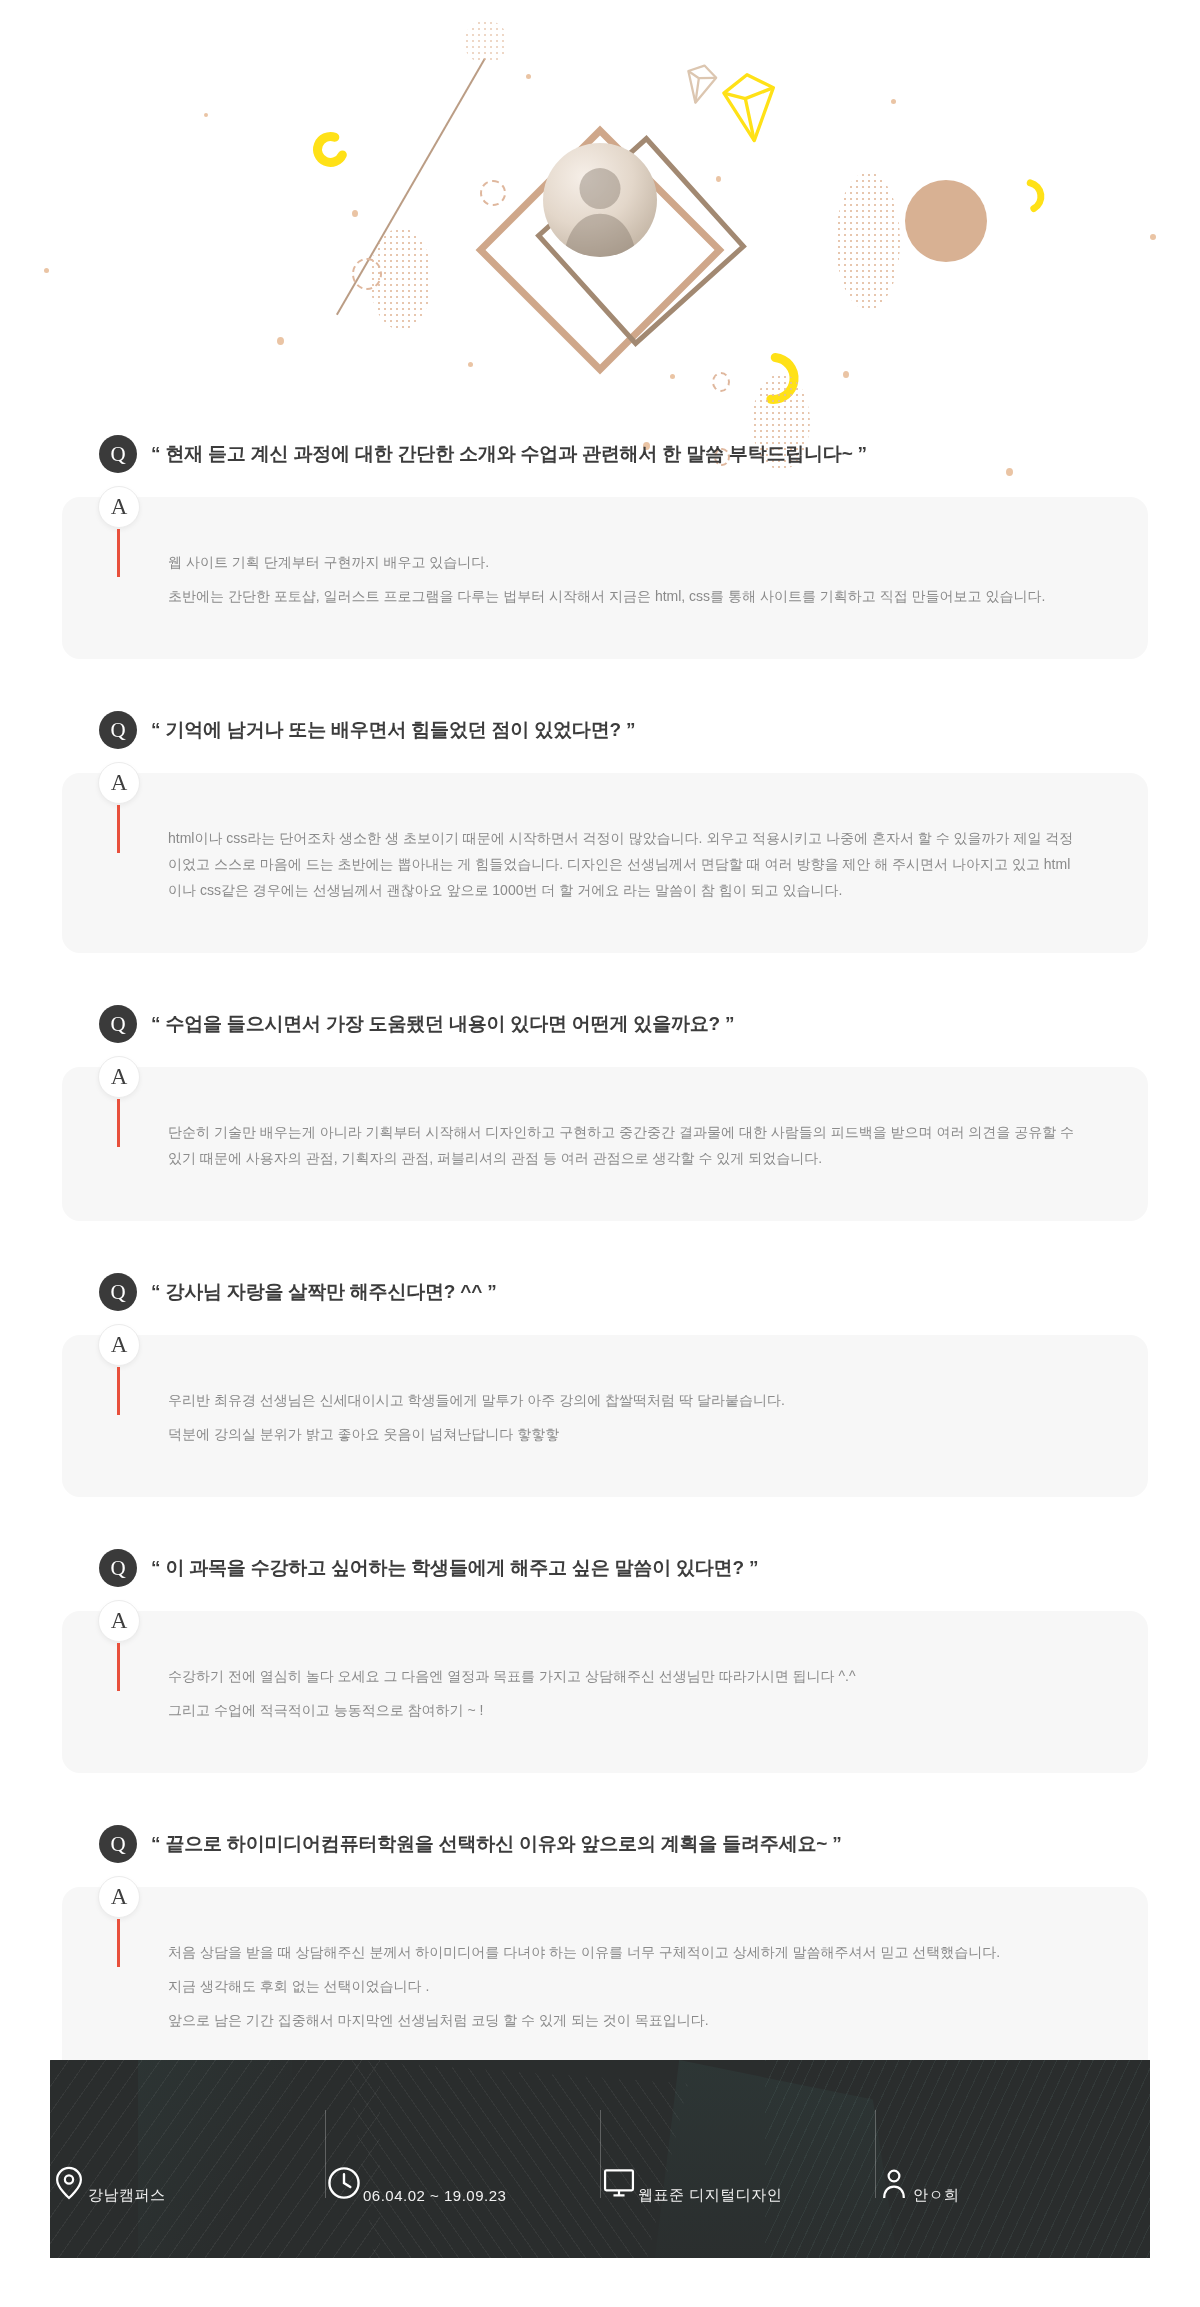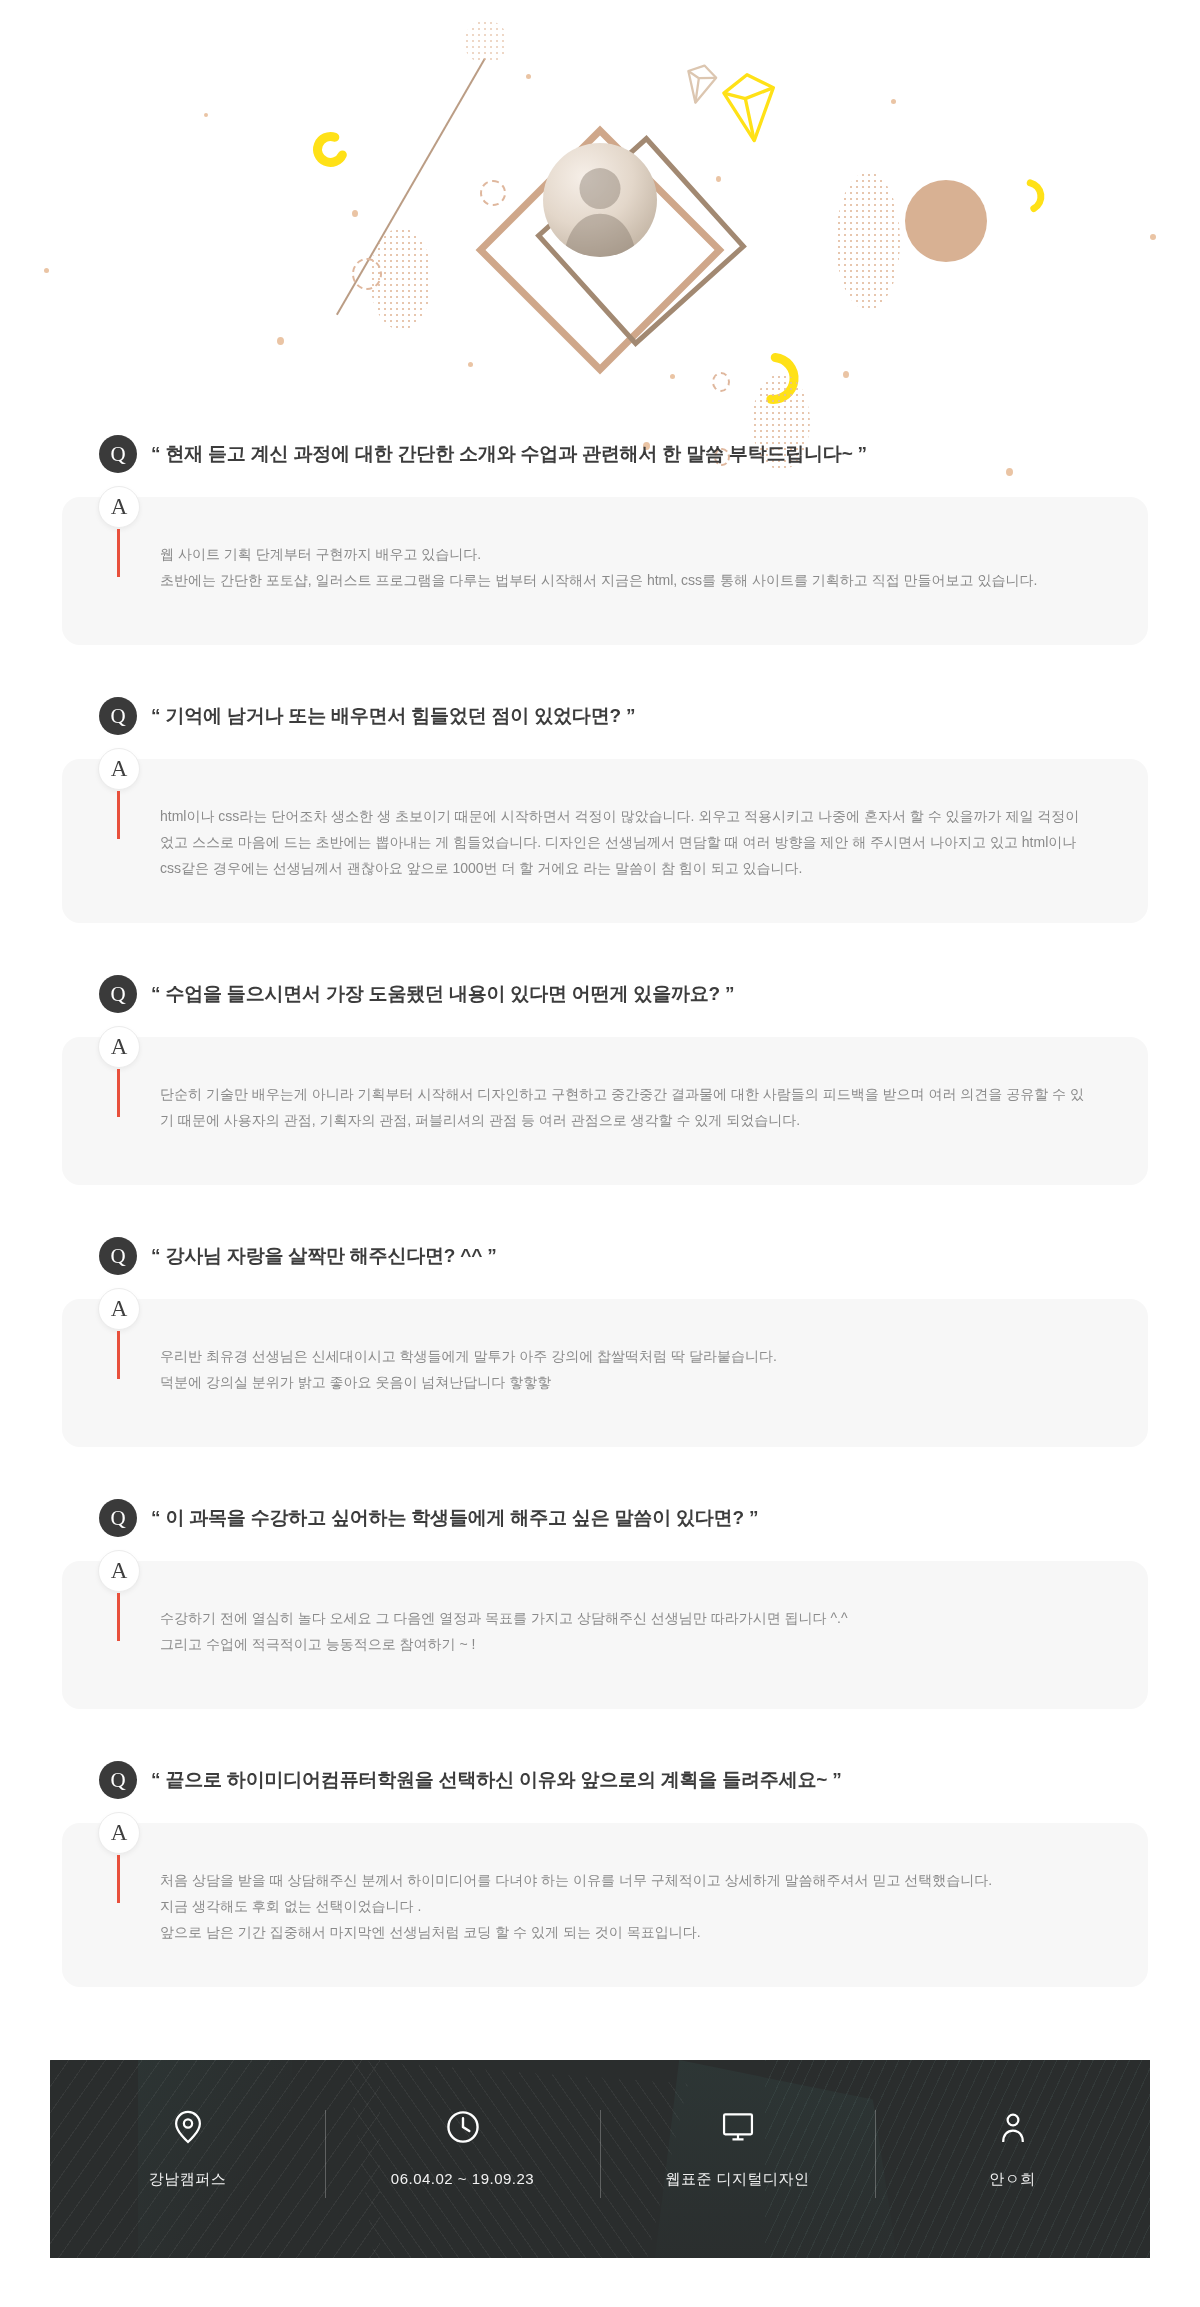--- a/index.html
+++ b/index.html
@@ -72,35 +72,35 @@
     border-radius:18px;min-height:148px;padding:44px 60px 42px 98px;box-sizing:border-box;
   }
   .a-badge{
     position:absolute;left:36px;top:-11px;width:40px;height:40px;border-radius:50%;
     background:#fff;border:1px solid #ececec;box-shadow:0 2px 5px rgba(0,0,0,.05);
     display:flex;align-items:center;justify-content:center;color:#3f3f3f;
     font-family:"Liberation Serif","DejaVu Serif",serif;font-size:23px;
   }
   .a-accent{position:absolute;left:55px;top:32px;width:3px;height:48px;background:var(--accent-red);}
   .a-content{font-size:14px;line-height:26px;color:var(--answer-text);}
-  .a-content p{margin:0;}
+  .a-content p{margin:8px;}
   
   .footer{
     position:absolute;left:50px;top:2060px;width:1100px;height:198px;
     background:var(--footer-bg);overflow:hidden;z-index:6;
   }
   .fp{position:absolute;inset:0;}
   .fp div{position:absolute;top:0;height:100%;}
   .fp .s1{left:0;width:30%;background:repeating-linear-gradient(125deg, rgba(255,255,255,0.055) 0 1px, transparent 1px 15px);}
   .fp .s2{left:27%;width:31%;background:repeating-linear-gradient(55deg, rgba(255,255,255,0.05) 0 1px, transparent 1px 13px);clip-path:polygon(0 0,100% 12%,88% 100%,8% 100%);}
   .fp .s3{right:0;width:35%;background:repeating-linear-gradient(115deg, rgba(150,200,193,0.08) 0 1px, transparent 1px 11px);}
   .fp .s4{left:55%;width:22%;background:linear-gradient(rgba(66,118,112,0.12), rgba(66,118,112,0.02));clip-path:polygon(10% 0,90% 20%,100% 100%,0 100%);}
   .fp .s5{left:8%;width:14%;background:linear-gradient(120deg, rgba(66,118,112,0.10), transparent 70%);}
   .f-cols{position:absolute;inset:0;display:flex;}
-  .f-col{width:25%;display:flex;flex-direction:column;align-items:center;padding-top:48px;box-sizing:border-box;}
+  .f-col{width:25%;display:flex;align-items:center;padding-top:48px;box-sizing:border-box;}
   .f-icon{width:38px;height:38px;color:#fff;}
   .f-icon svg{width:100%;height:100%;}
   .f-label{margin-top:24px;font-size:15px;color:var(--footer-text);letter-spacing:.5px;}
   .f-div{position:absolute;top:50px;width:1px;height:88px;background:rgba(255,255,255,0.25);}
   .f-div.v1{left:275px;} .f-div.v2{left:550px;} .f-div.v3{left:825px;}
 </style>
 </head>
 <body>
 
 <div class="deco">

